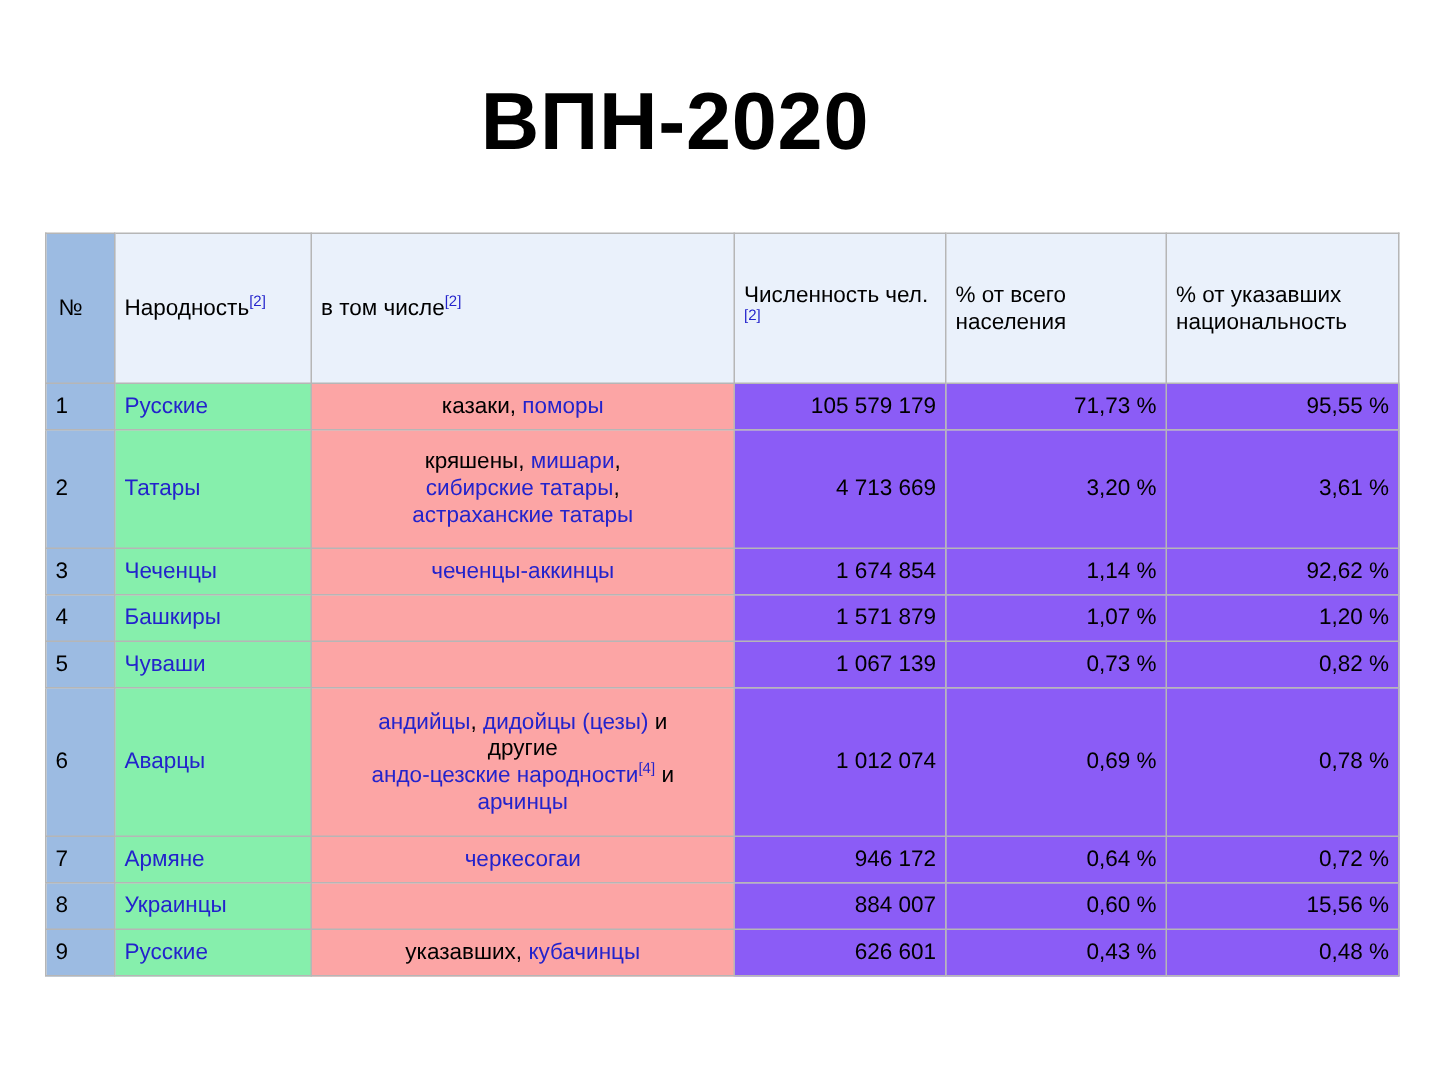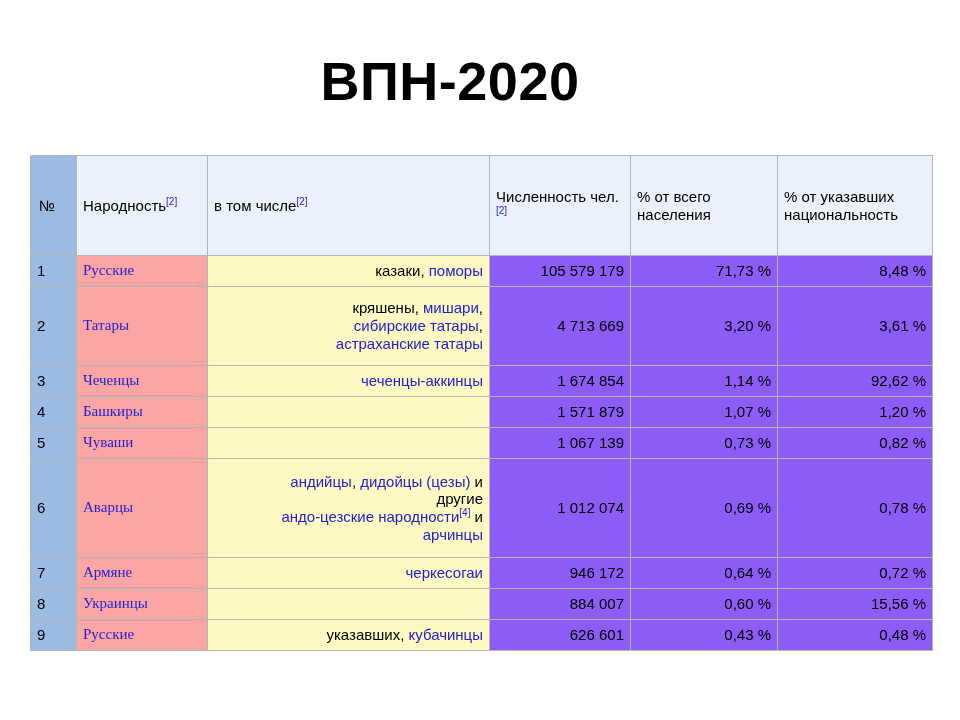--- a/index.html
+++ b/index.html
@@ -75,26 +75,25 @@
   }
   td.num-cell {
     background: #9cbbe2;
     text-align: left;
     padding-left: 8px;
     color: #000000;
     font-size: 15px;
   }
   td.people-cell {
     text-align: left;
+    background: #86efac;
+  }
+  td.incl-cell {
+    text-align: center;
     background: #fca5a5;
-    font-family: Liberation Serif, serif;
-  }
-  td.incl-cell {
-    text-align: right;
-    background: #fef9c3;
   }
   td.numeric {
     text-align: right;
     background: #8b5cf6;
     padding-right: 7px;
   }
   .lnk {
     color: #2323cc;
   }
   .plain {
@@ -137,21 +136,21 @@
           <th>% от указавших национальность</th>
         </tr>
       </thead>
       <tbody id="table-body">
           <tr class="r-short">
             <td class="num-cell">1</td>
             <td class="people-cell"><span class="lnk">Русские</span></td>
             <td class="incl-cell"><span class="plain">казаки</span><span class="plain">, </span><span class="lnk">поморы</span></td>
             <td class="numeric">105 579 179</td>
             <td class="numeric">71,73 %</td>
-            <td class="numeric">8,48 %</td>
+            <td class="numeric">95,55 %</td>
           </tr>
           <tr class="r-tall">
             <td class="num-cell">2</td>
             <td class="people-cell"><span class="lnk">Татары</span></td>
             <td class="incl-cell"><span class="plain">кряшены</span><span class="plain">, </span><span class="lnk">мишари</span><span class="plain">,</span><br><span class="lnk">сибирские татары</span><span class="plain">,</span><br><span class="lnk">астраханские татары</span></td>
             <td class="numeric">4 713 669</td>
             <td class="numeric">3,20 %</td>
             <td class="numeric">3,61 %</td>
           </tr>
           <tr class="r-short">

